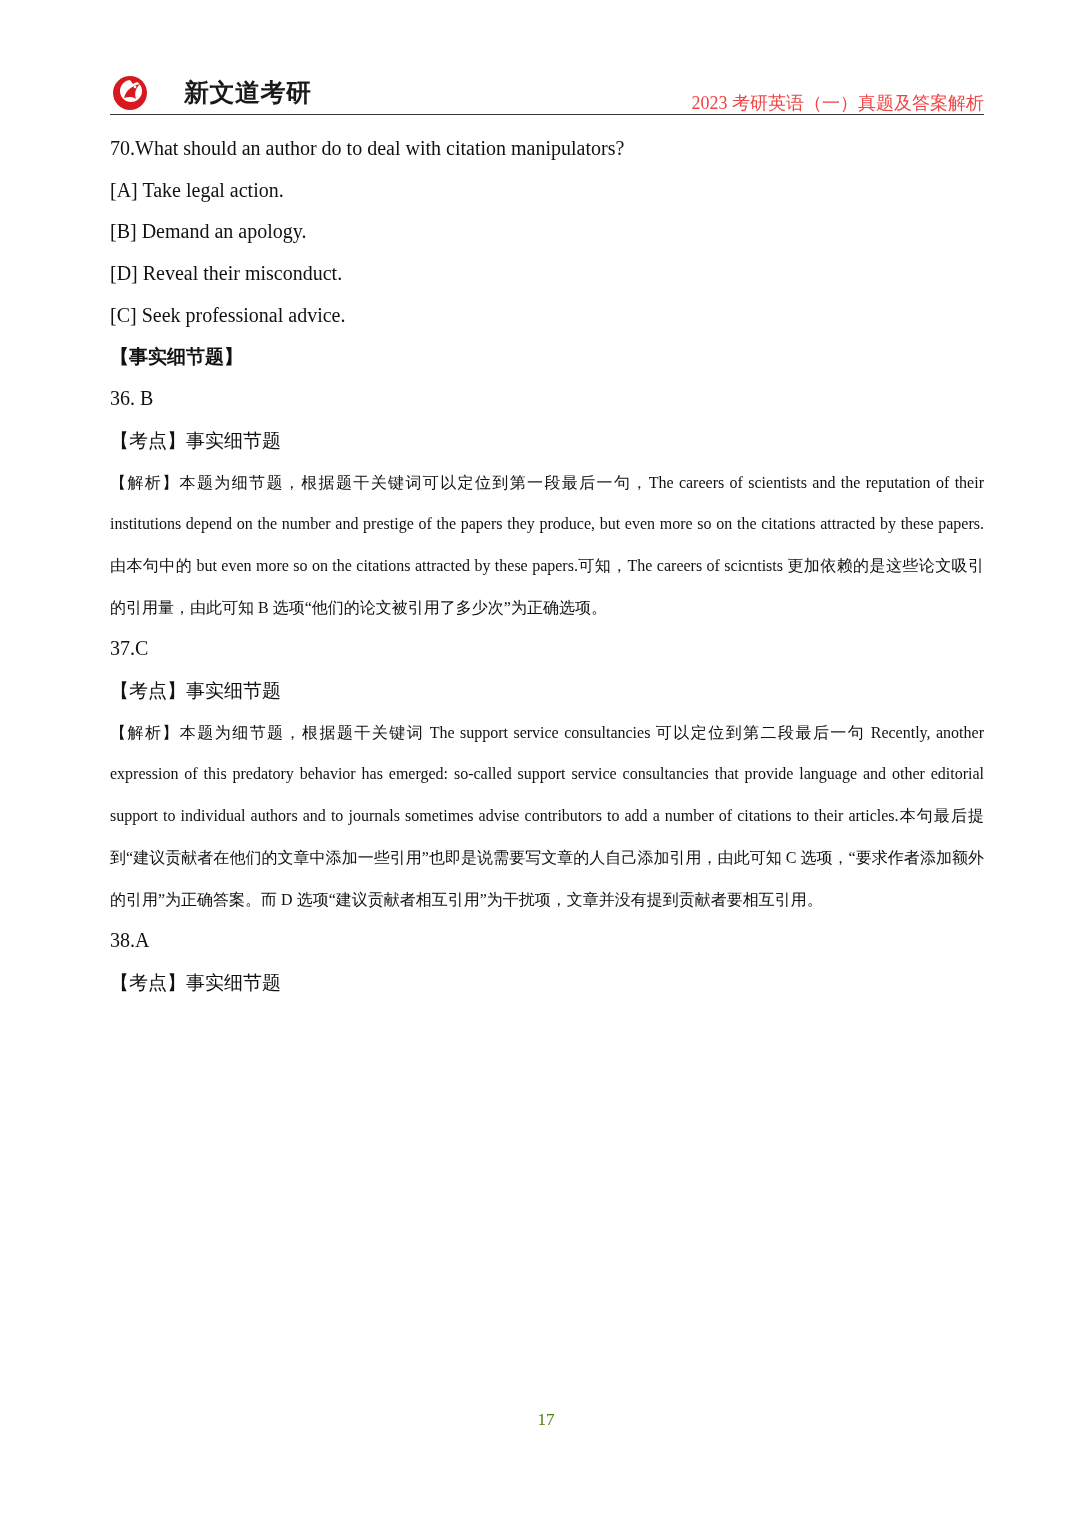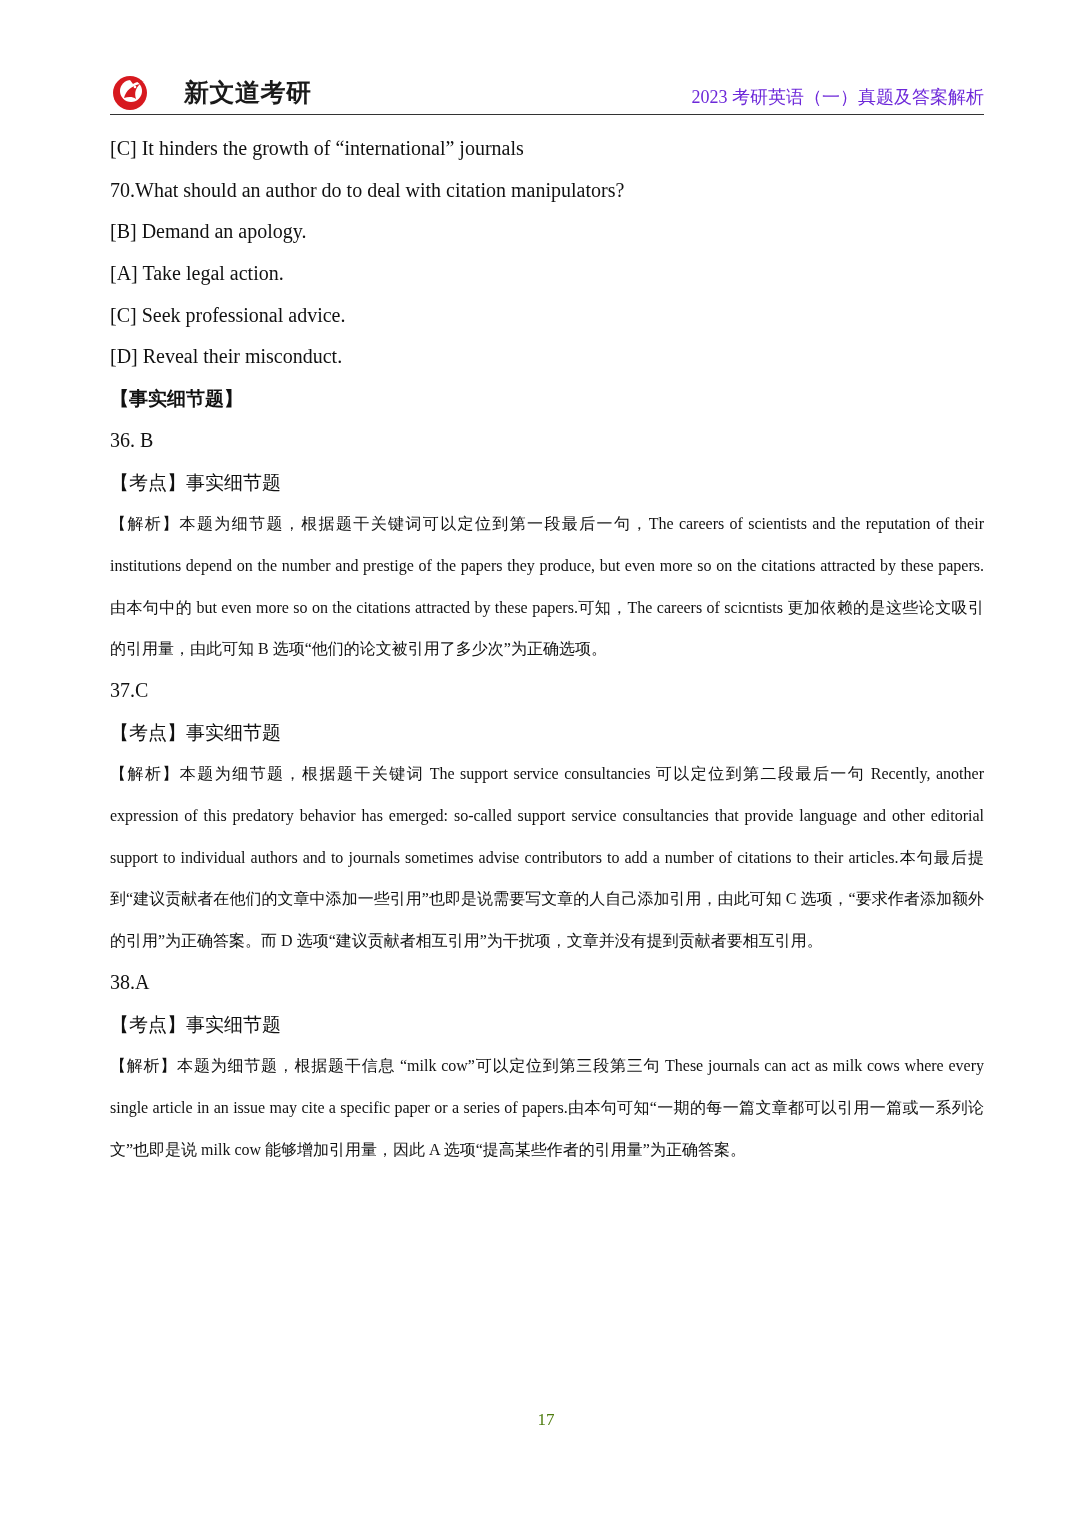--- a/index.html
+++ b/index.html
@@ -48,23 +48,23 @@
       margin-left: 6px;
       font-family: "DejaVu Sans", sans-serif;
       font-weight: bold;
       font-size: 25px;
       letter-spacing: 0.5px;
       color: #1a1a1a;
     }
     .doc-title {
       position: absolute;
       right: 0;
-      top: 13px;
+      top: 19px;
       font-size: 18px;
-      color: #6d28d9;
+      color: #ef4444;
       white-space: nowrap;
     }
     .content {
       position: absolute;
       left: 110px;
       top: 128px;
       width: 874px;
     }
     .line {
       font-size: 20px;
@@ -108,40 +108,38 @@
       <path d="M20 8 C 24 6, 30 7, 34 10 C 30 9, 26 10, 23 12 Z" fill="#d7191f"></path>
       <circle cx="25" cy="15" r="1.3" fill="#ffffff"></circle>
     </svg>
     <span class="logo-text">新文道考研</span>
   </div>
   <span class="doc-title">2023 考研英语（一）真题及答案解析</span>
 </div>
 <div class="header-rule"></div>
 
 <div class="content">
-  <div class="line">[C] It hinders the growth of “international” journals</div>
   <div class="line">70.What should an author do to deal with citation manipulators?</div>
+  <div class="line">[A] Take legal action.</div>
   <div class="line">[B] Demand an apology.</div>
-  <div class="line">[A] Take legal action.</div>
+  <div class="line">[D] Reveal their misconduct.</div>
   <div class="line">[C] Seek professional advice.</div>
-  <div class="line">[D] Reveal their misconduct.</div>
   <div class="line heading">【事实细节题】</div>
 
   <div>
     <div class="line">36. B</div>
     <div class="line tag">【考点】事实细节题</div>
     <div class="para">【解析】本题为细节题，根据题干关键词可以定位到第一段最后一句，The careers of scientists and the reputation of their institutions depend on the number and prestige of the papers they produce, but even more so on the citations attracted by these papers.由本句中的 but even more so on the citations attracted by these papers.可知，The careers of sciсntists 更加依赖的是这些论文吸引的引用量，由此可知 B 选项“他们的论文被引用了多少次”为正确选项。</div>
   </div>
 
   <div>
     <div class="line">37.C</div>
     <div class="line tag">【考点】事实细节题</div>
     <div class="para">【解析】本题为细节题，根据题干关键词 The support service consultancies 可以定位到第二段最后一句 Recently, another expression of this predatory behavior has emerged: so-called support service consultancies that provide language and other editorial support to individual authors and to journals sometimes advise contributors to add a number of citations to their articles.本句最后提到“建议贡献者在他们的文章中添加一些引用”也即是说需要写文章的人自己添加引用，由此可知 C 选项，“要求作者添加额外的引用”为正确答案。而 D 选项“建议贡献者相互引用”为干扰项，文章并没有提到贡献者要相互引用。</div>
   </div>
 
   <div>
     <div class="line">38.A</div>
     <div class="line tag">【考点】事实细节题</div>
-    <div class="para">【解析】本题为细节题，根据题干信息 “milk cow”可以定位到第三段第三句 These journals can act as milk cows where every single article in an issue may cite a specific paper or a series of papers.由本句可知“一期的每一篇文章都可以引用一篇或一系列论文”也即是说 milk cow 能够增加引用量，因此 A 选项“提高某些作者的引用量”为正确答案。</div>
   </div>
 </div>
 
 <div class="page-number">17</div>
 
 </body></html>

